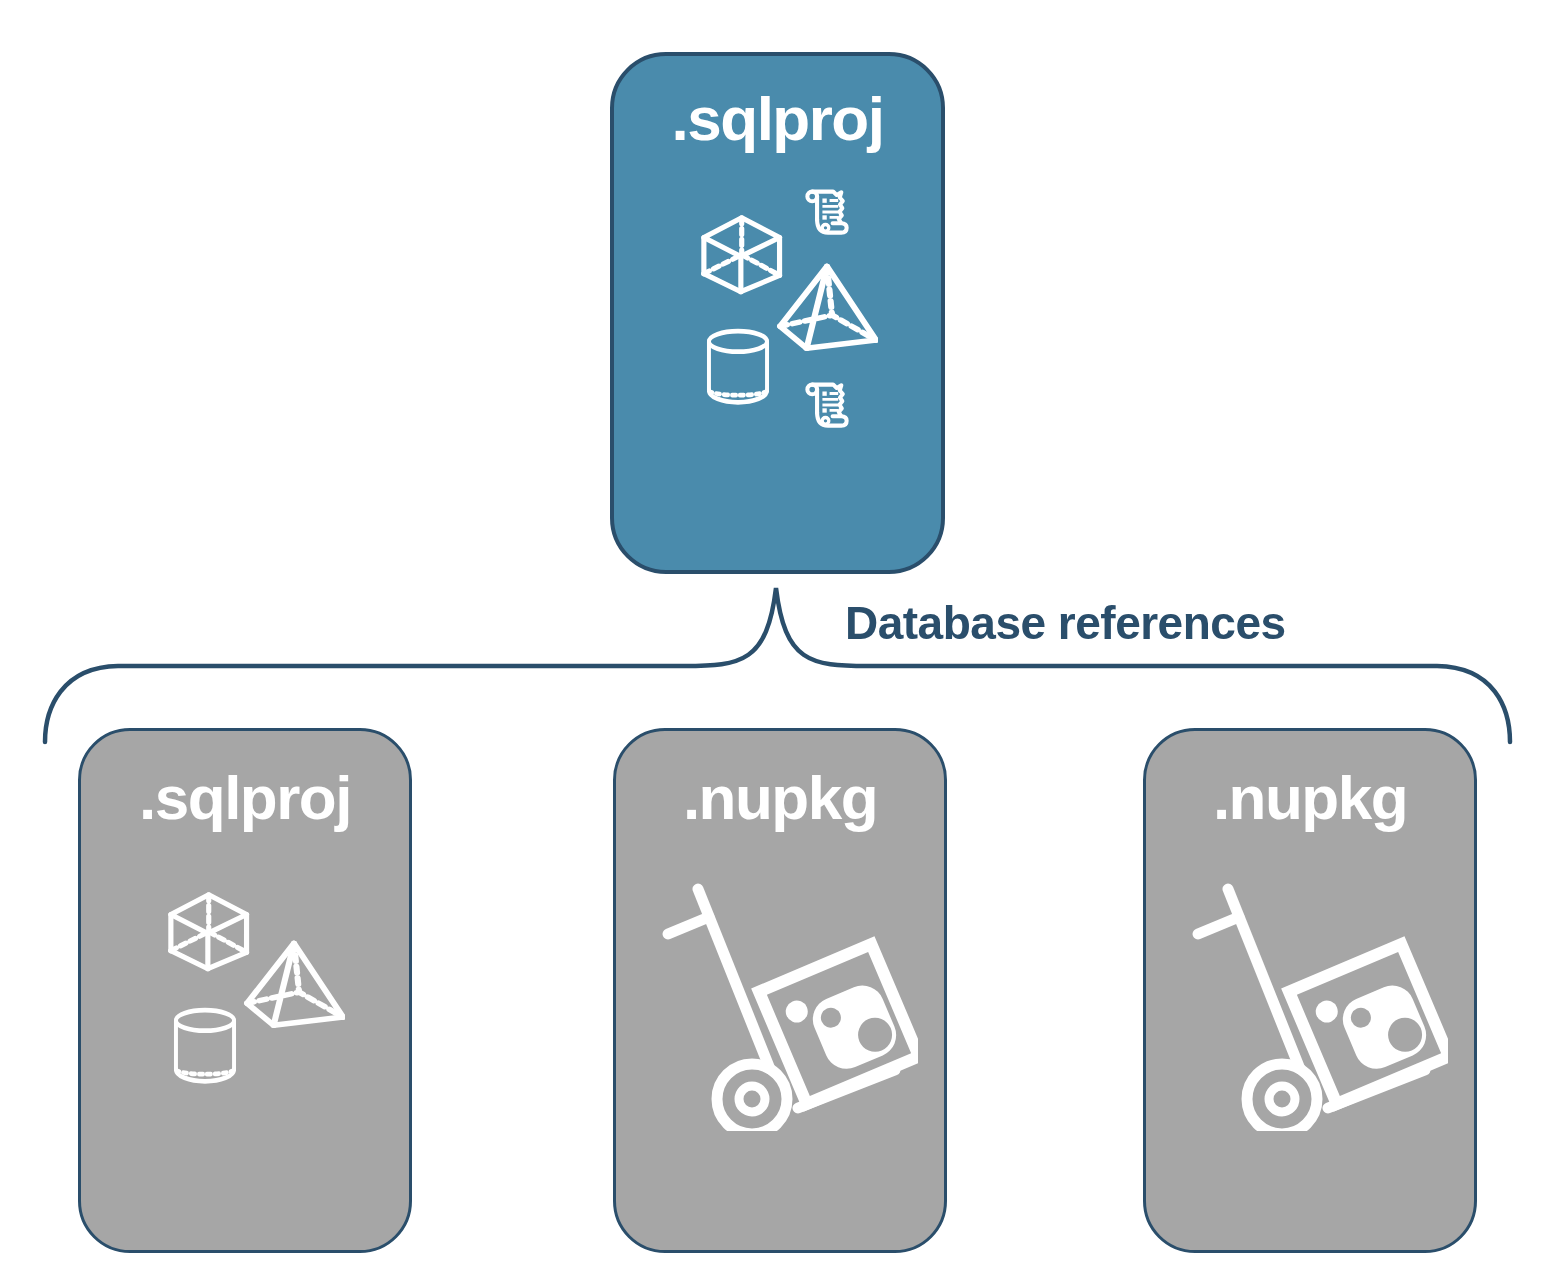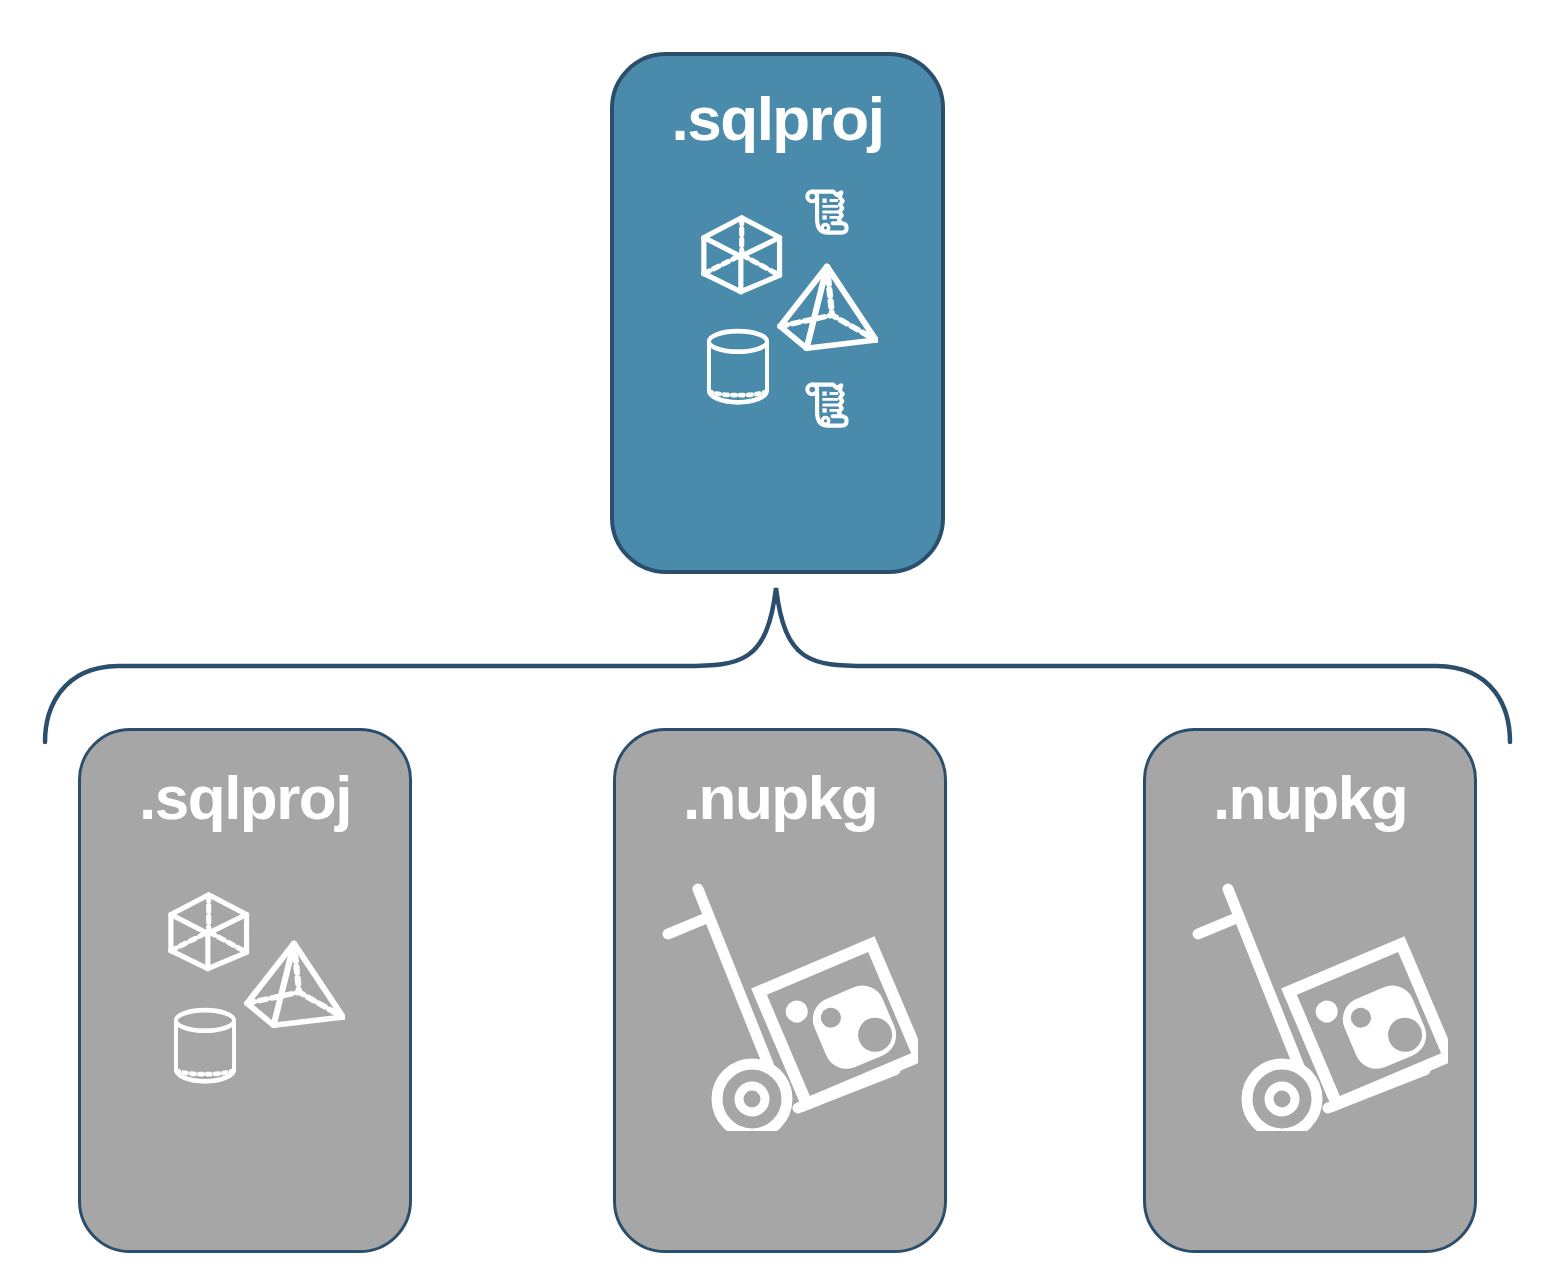--- a/index.html
+++ b/index.html
@@ -157,20 +157,21 @@
       </svg>
     <svg class="icon" style="left:187px;top:322px;width:51px;height:54px" viewBox="0 0 100 105">
         <use href="#sym-scroll"></use>
       </svg>
   </div>
 
   <svg class="brace" viewBox="0 0 1566 1274">
     <path d="M45 726 C45 692 62 651 118 650 L684 650 C742 650 767 646 776 572 C785 646 810 650 868 650 L1437 650 C1494 651 1510 692 1510 726"></path>
   </svg>
 
+  <div class="connector-label">Database references</div>
 
   <div class="card child c1">
     <div class="card-title">.sqlproj</div>
     <svg class="icon" style="left:83px;top:156px;width:86px;height:86px" viewBox="0 0 100 100">
         <use href="#sym-cube"></use>
       </svg>
     <svg class="icon" style="left:162px;top:206px;width:102px;height:92px" viewBox="0 0 100 100" preserveAspectRatio="none">
         <use href="#sym-pyramid"></use>
       </svg>
     <svg class="icon" style="left:91px;top:276px;width:66px;height:79px" viewBox="0 0 100 100" preserveAspectRatio="none">

